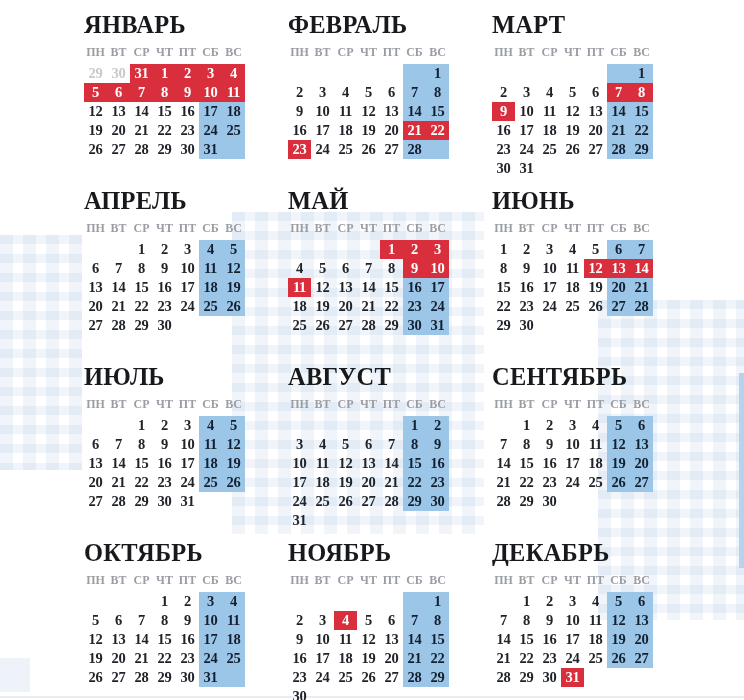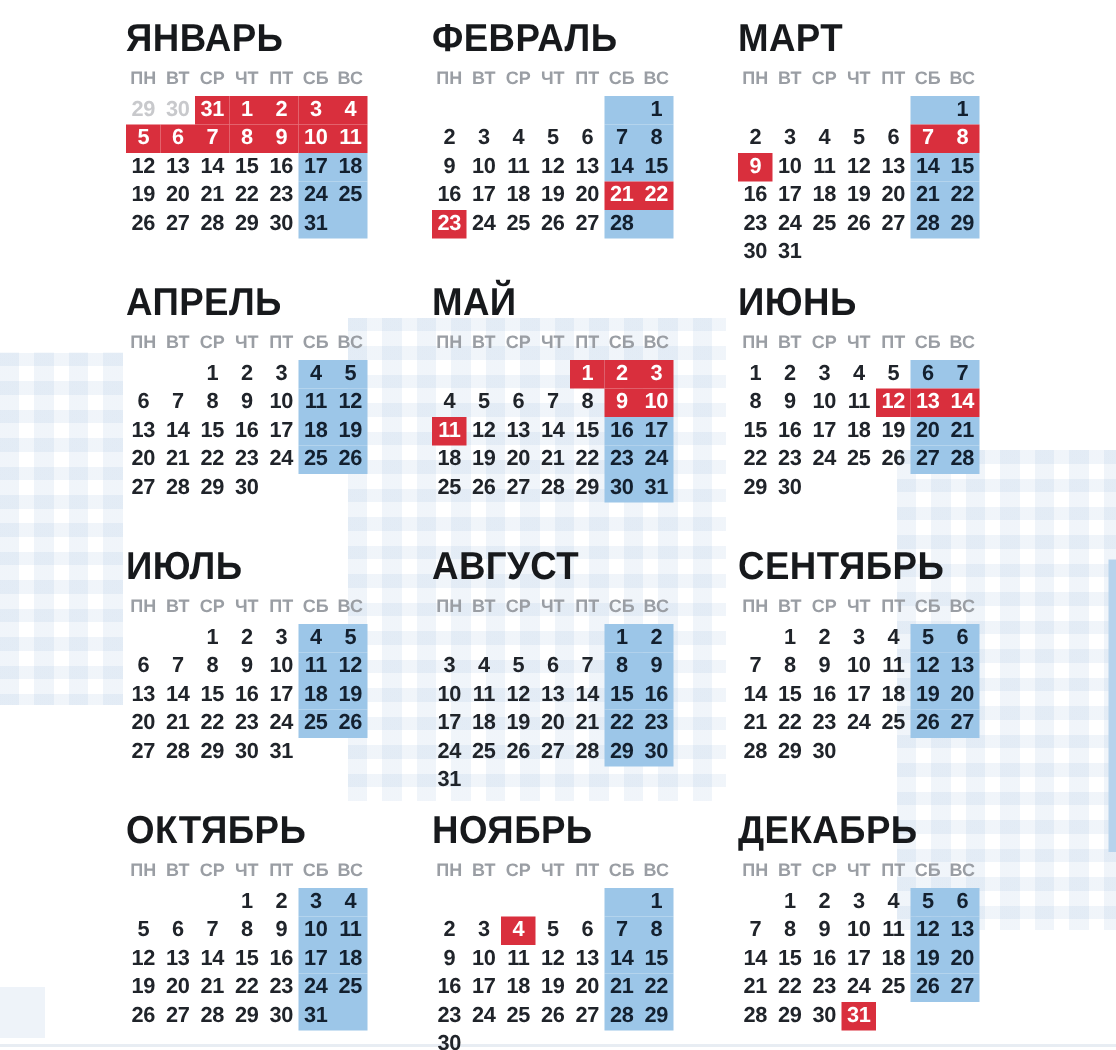--- a/index.html
+++ b/index.html
@@ -22,21 +22,21 @@
   .wm-line{position:absolute;z-index:0;pointer-events:none;background:#e8edf3;}
 
   
   .months-grid{
     position:absolute;left:84px;top:12px;z-index:1;
     display:grid;
     grid-template-columns:repeat(3,161px);
     grid-template-rows:repeat(4,176px);
     column-gap:43px;
   }
-  .month{width:161px;}
+  .month{width:161px;font-family:Liberation Serif, serif;}
   .month-title{
     margin:0 0 7px 0;
     font-size:26px;line-height:26px;font-weight:700;color:#17191c;
     letter-spacing:.3px;transform:scaleX(.94);transform-origin:left center;
     white-space:nowrap;
   }
   .dow-row{
     display:grid;grid-template-columns:repeat(7,23px);
     margin-bottom:5px;
   }

